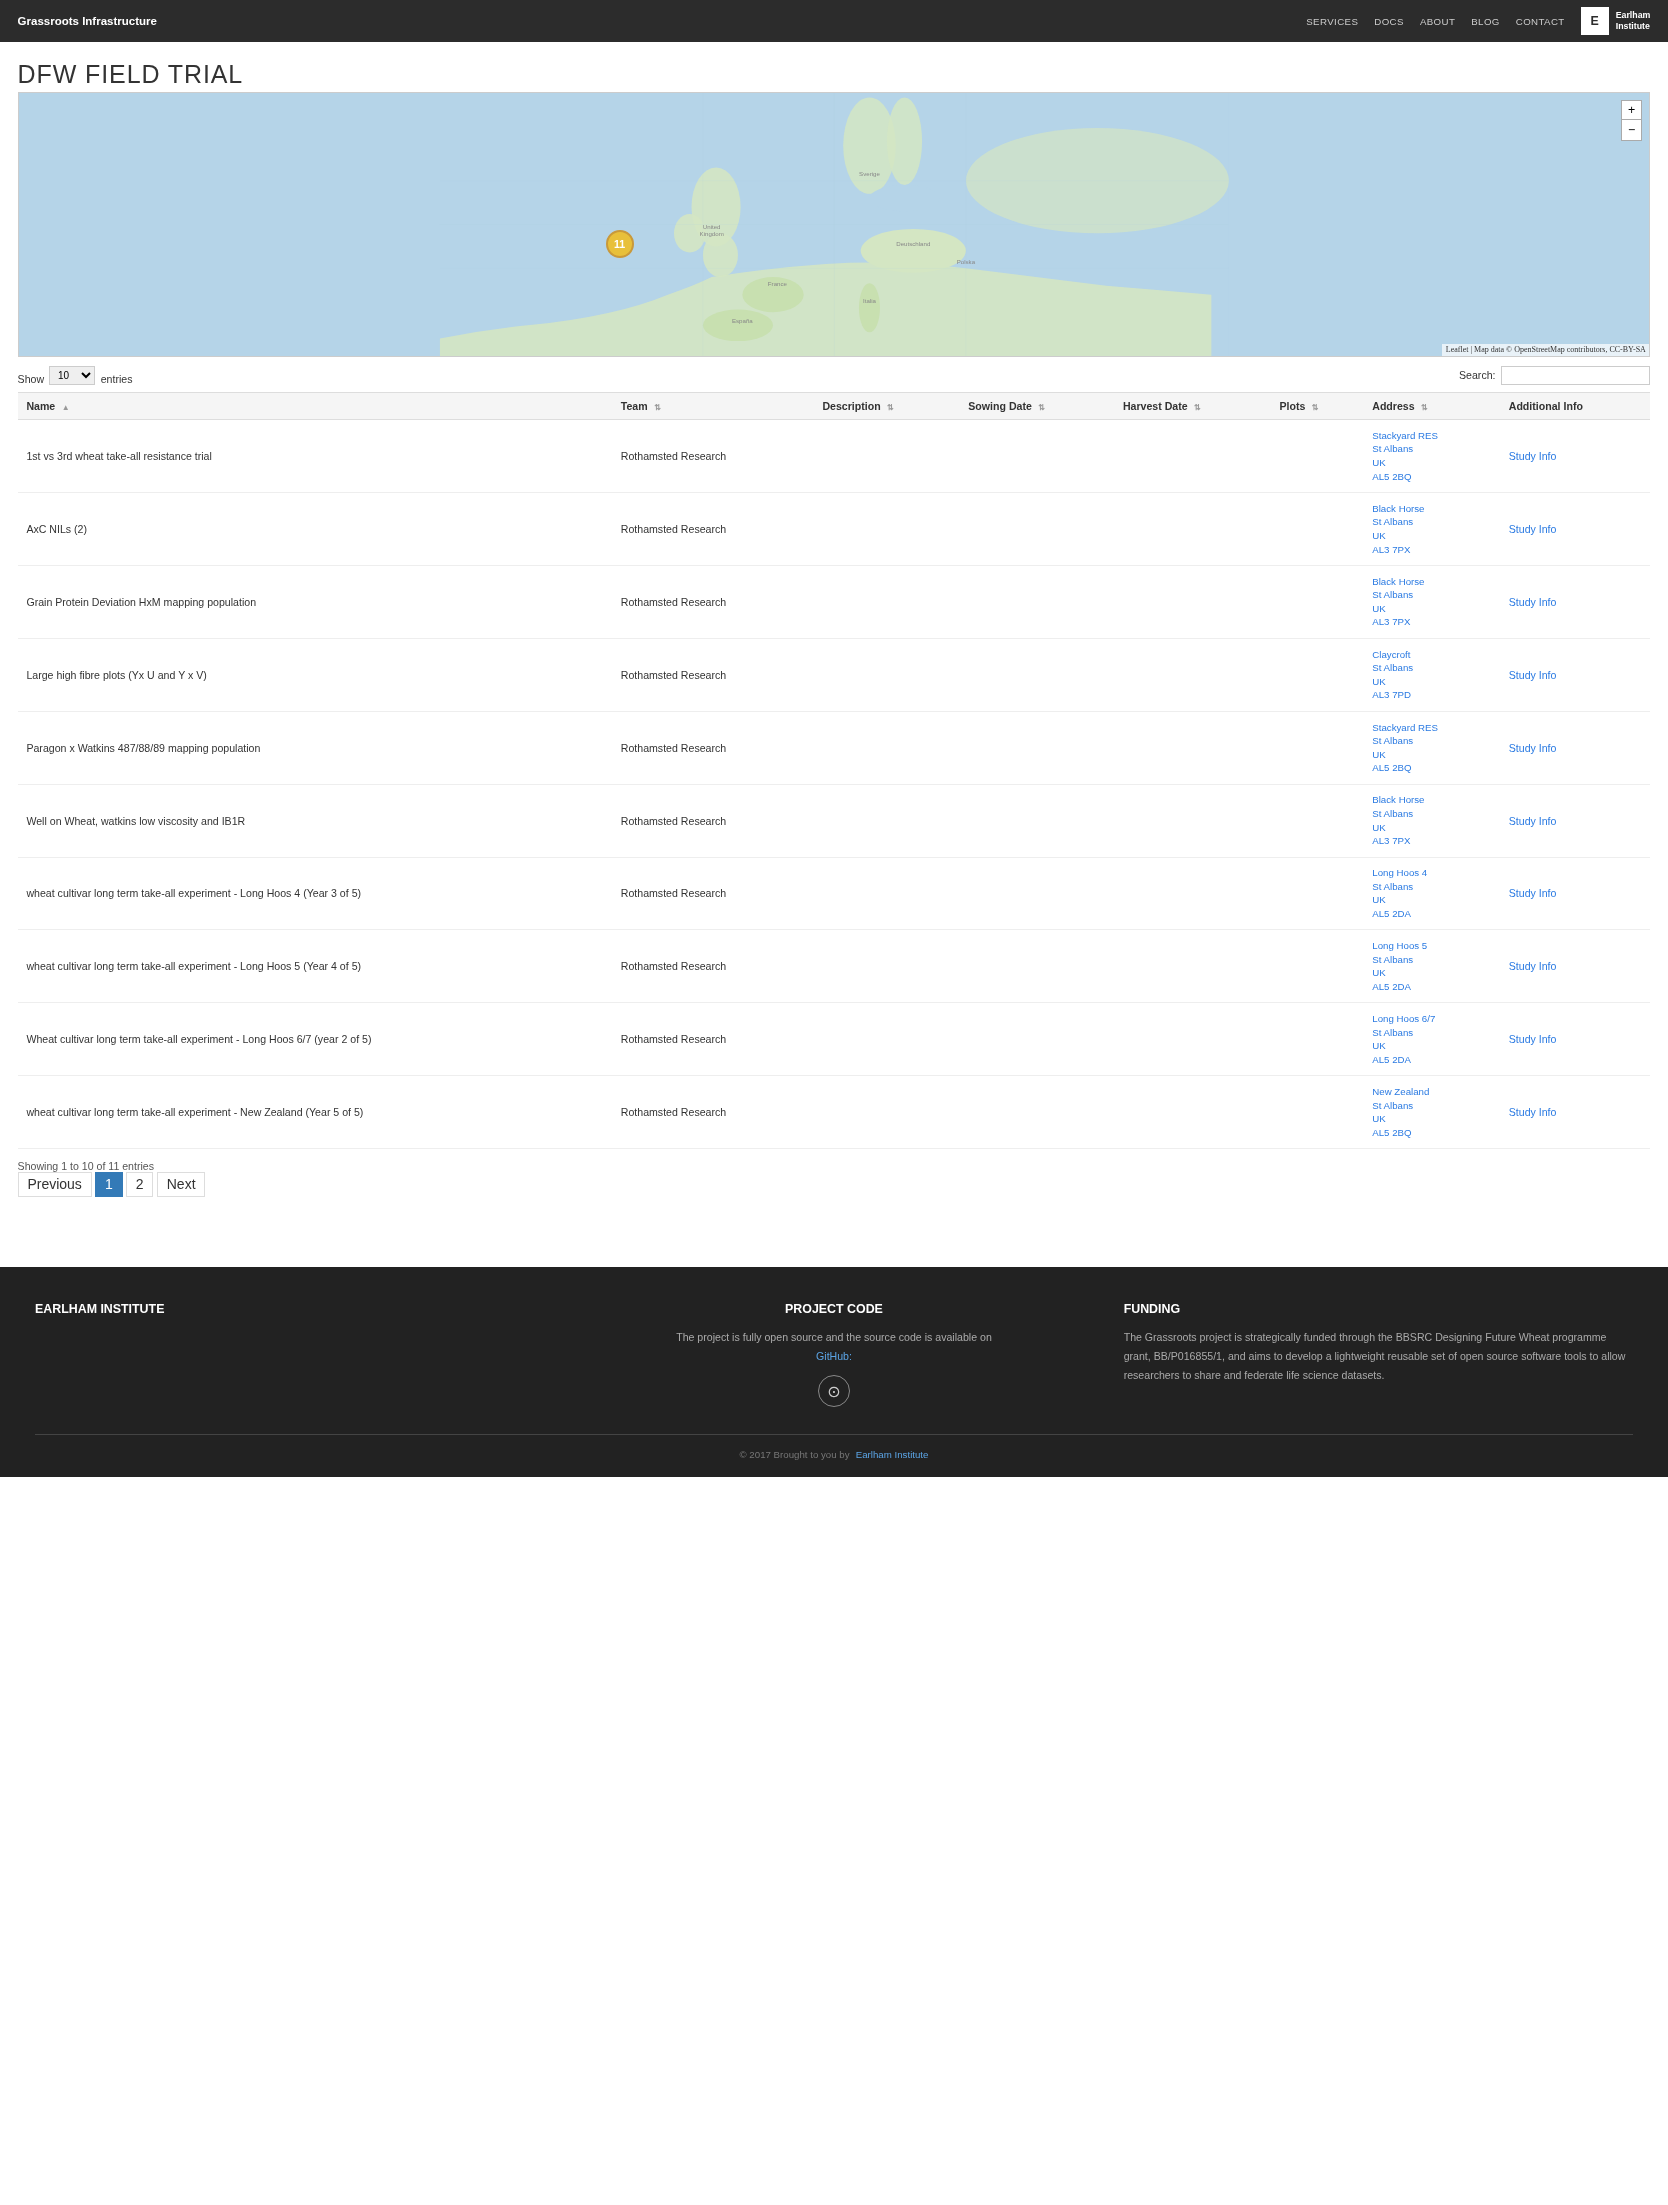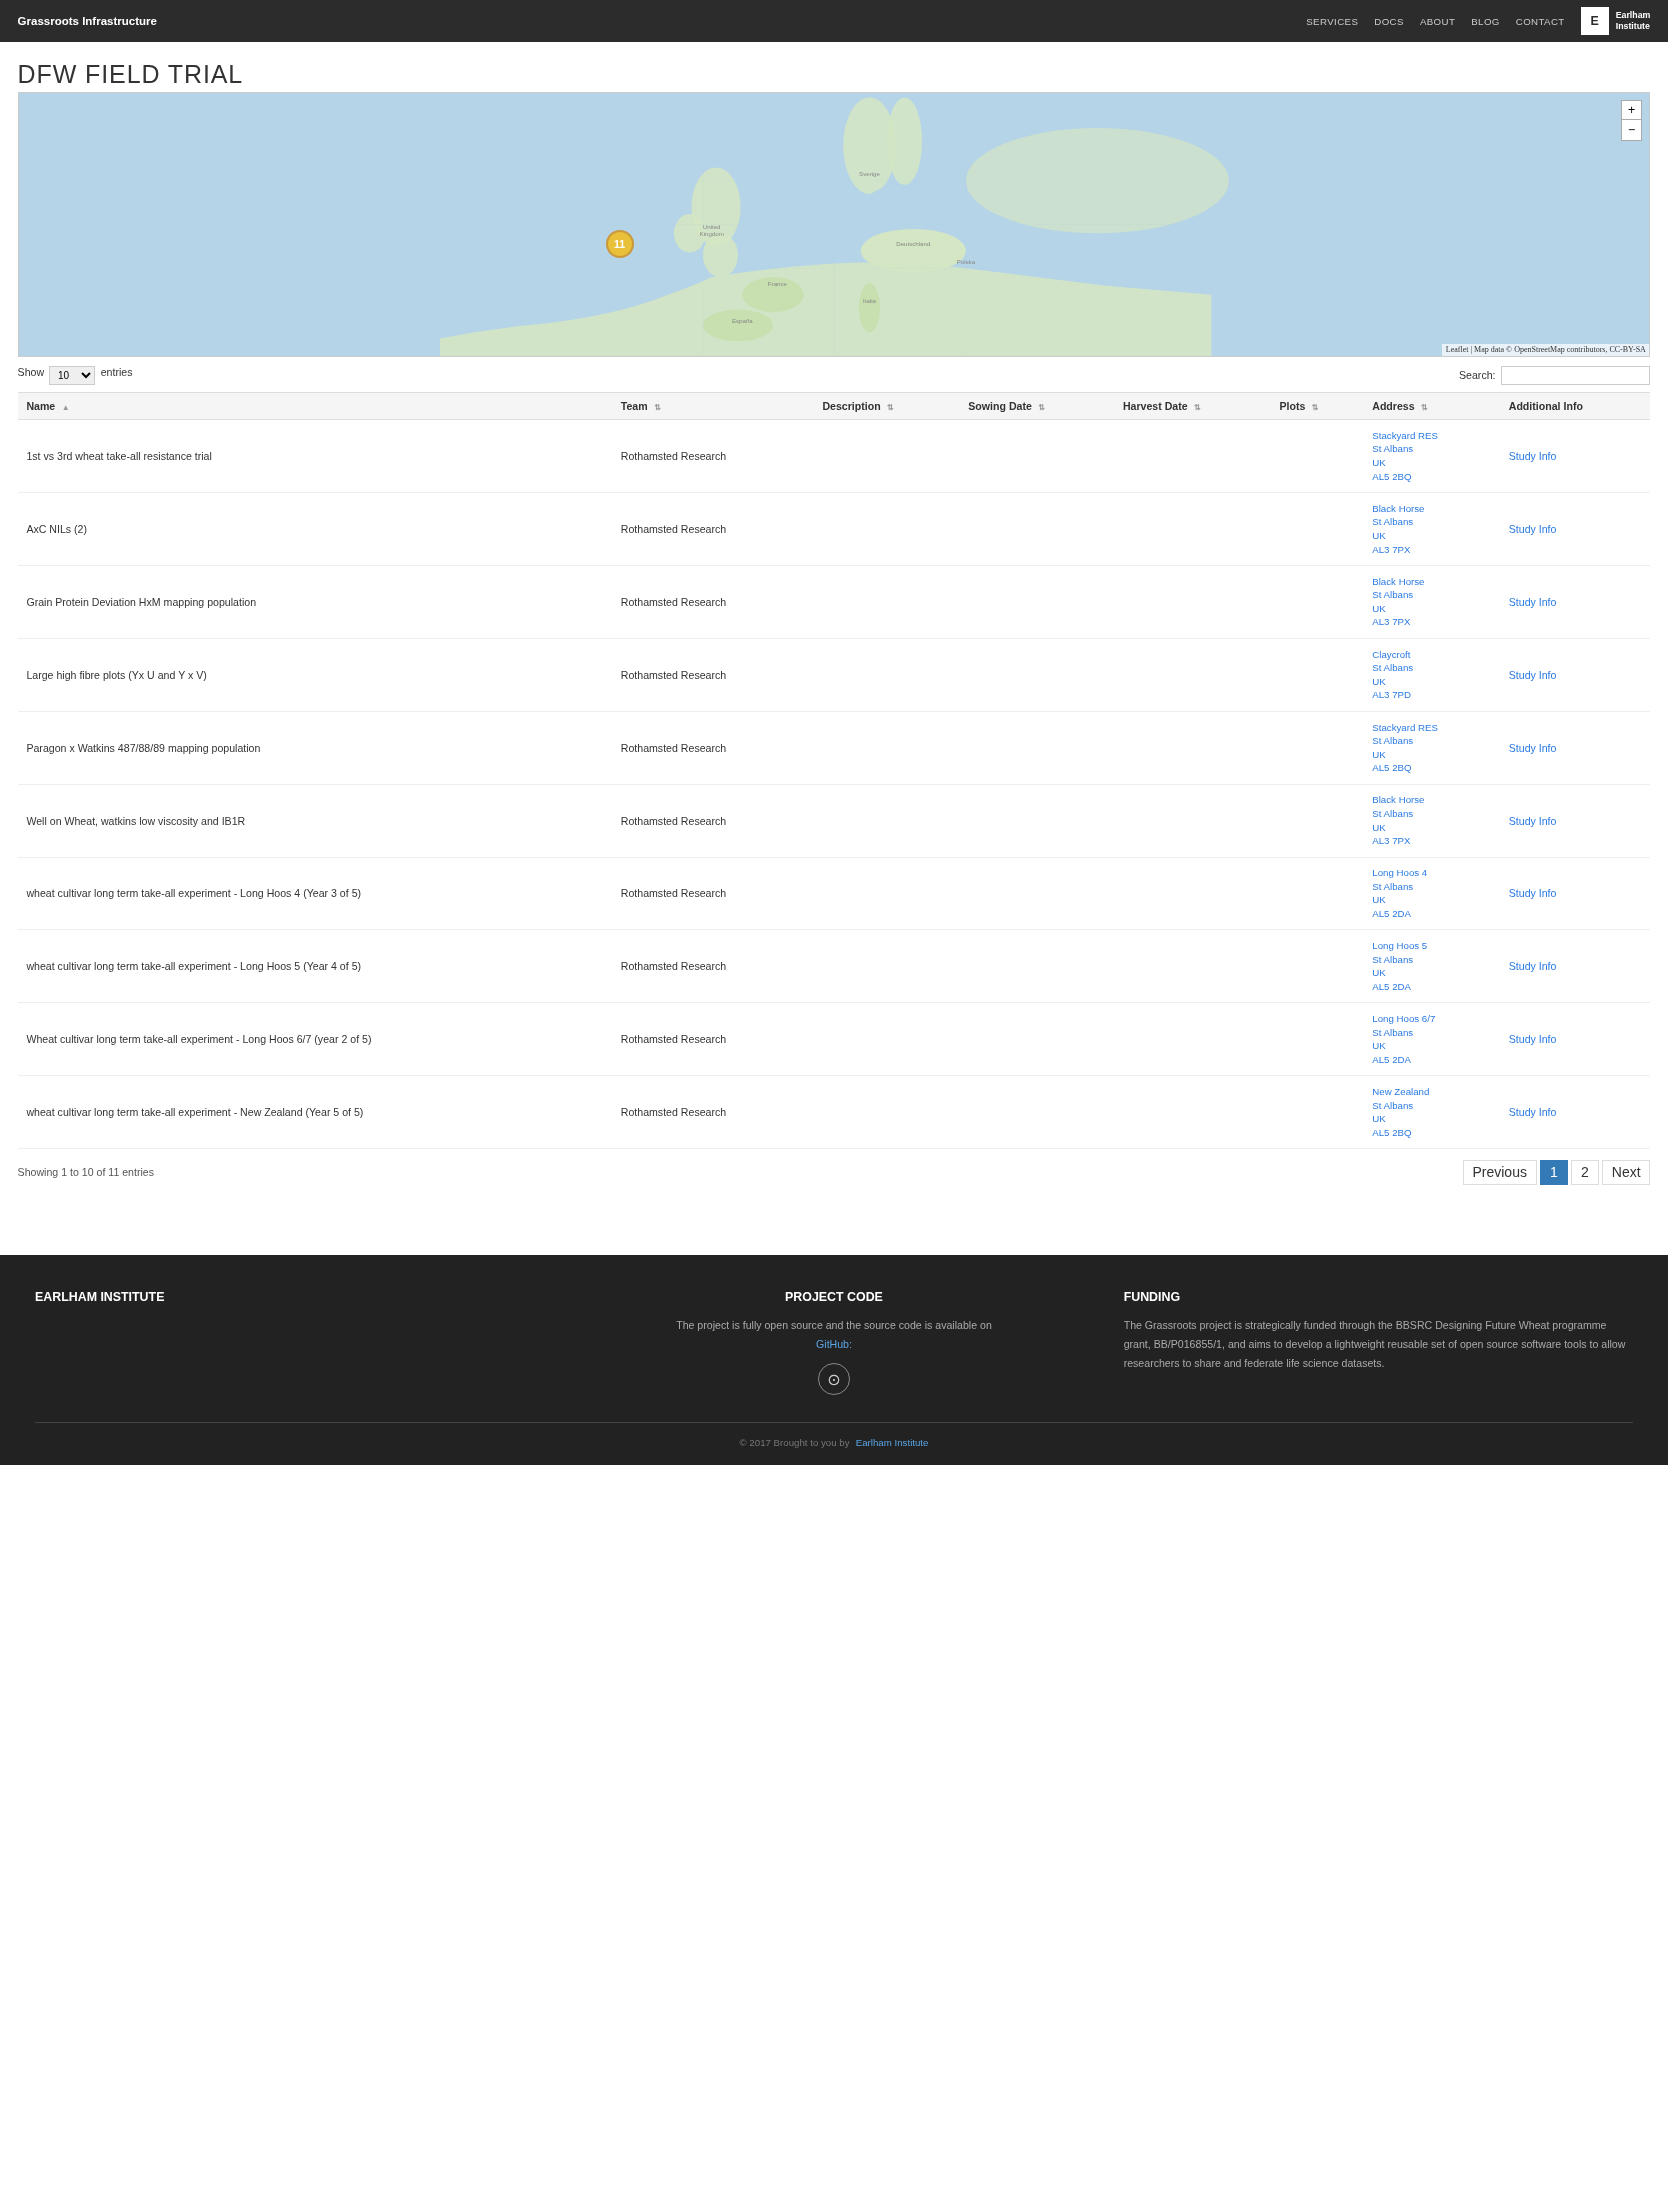--- a/index.html
+++ b/index.html
@@ -65,21 +65,21 @@
     .map-attribution {
       position: absolute; bottom: 0; right: 0;
       background: rgba(255,255,255,0.7); font-size: 8px; padding: 1.8px 3.5px; font-family: Liberation Serif, serif;
     }
 
     
     .table-controls {
       display: flex; justify-content: space-between; align-items: center;
       margin-bottom: 7px; font-size: 10.6px;
     }
-    .show-entries { display: flex; align-items: flex-start; gap: 5.3px; }
+    .show-entries { display: flex; align-items: flex-end; gap: 5.3px; }
     .show-entries select { padding: 1.8px 3.5px; border: 0.9px solid #ccc; font-size: 10px; }
     .search-box { display: flex; align-items: center; gap: 5.3px; }
     .search-box input { padding: 2.6px 5.3px; border: 0.9px solid #ccc; font-size: 10.6px; }
 
     
     .data-table { width: 100%; border-collapse: collapse; font-size: 10.6px; }
     .data-table th {
       background: #f5f5f5;
       border-top: 1.8px solid #ddd;
       border-bottom: 1.8px solid #ddd;
@@ -94,22 +94,22 @@
     .data-table td {
       padding: 8.8px 8.8px;
       border-bottom: 0.9px solid #eee;
       vertical-align: middle;
     }
     .address-link { color: #2a7ae2; text-decoration: none; font-size: 9.7px; display: block; line-height: 1.4; }
     .study-info-link { color: #2a7ae2; text-decoration: none; font-size: 10.6px; }
 
     
     .pagination-row {
-      display: flex; justify-content: space-between; align-items: center;
-      margin-top: 10.6px; font-size: 10.6px; color: #555;
+      display: flex; justify-content: space-between; 
+      margin-top: 10.6px; font-size: 10.6px; color: #555; flex-direction: column;
     }
     .pagination-buttons { display: flex; gap: 3.5px; align-items: center; }
     .page-btn {
       padding: 3.5px 8.8px; border: 0.9px solid #ddd; background: #fff;
       cursor: pointer; font-size: 14px; color: #333;
     }
     .page-btn.active { background: #337ab7; color: #fff; border-color: #337ab7; }
 
     
     footer {

